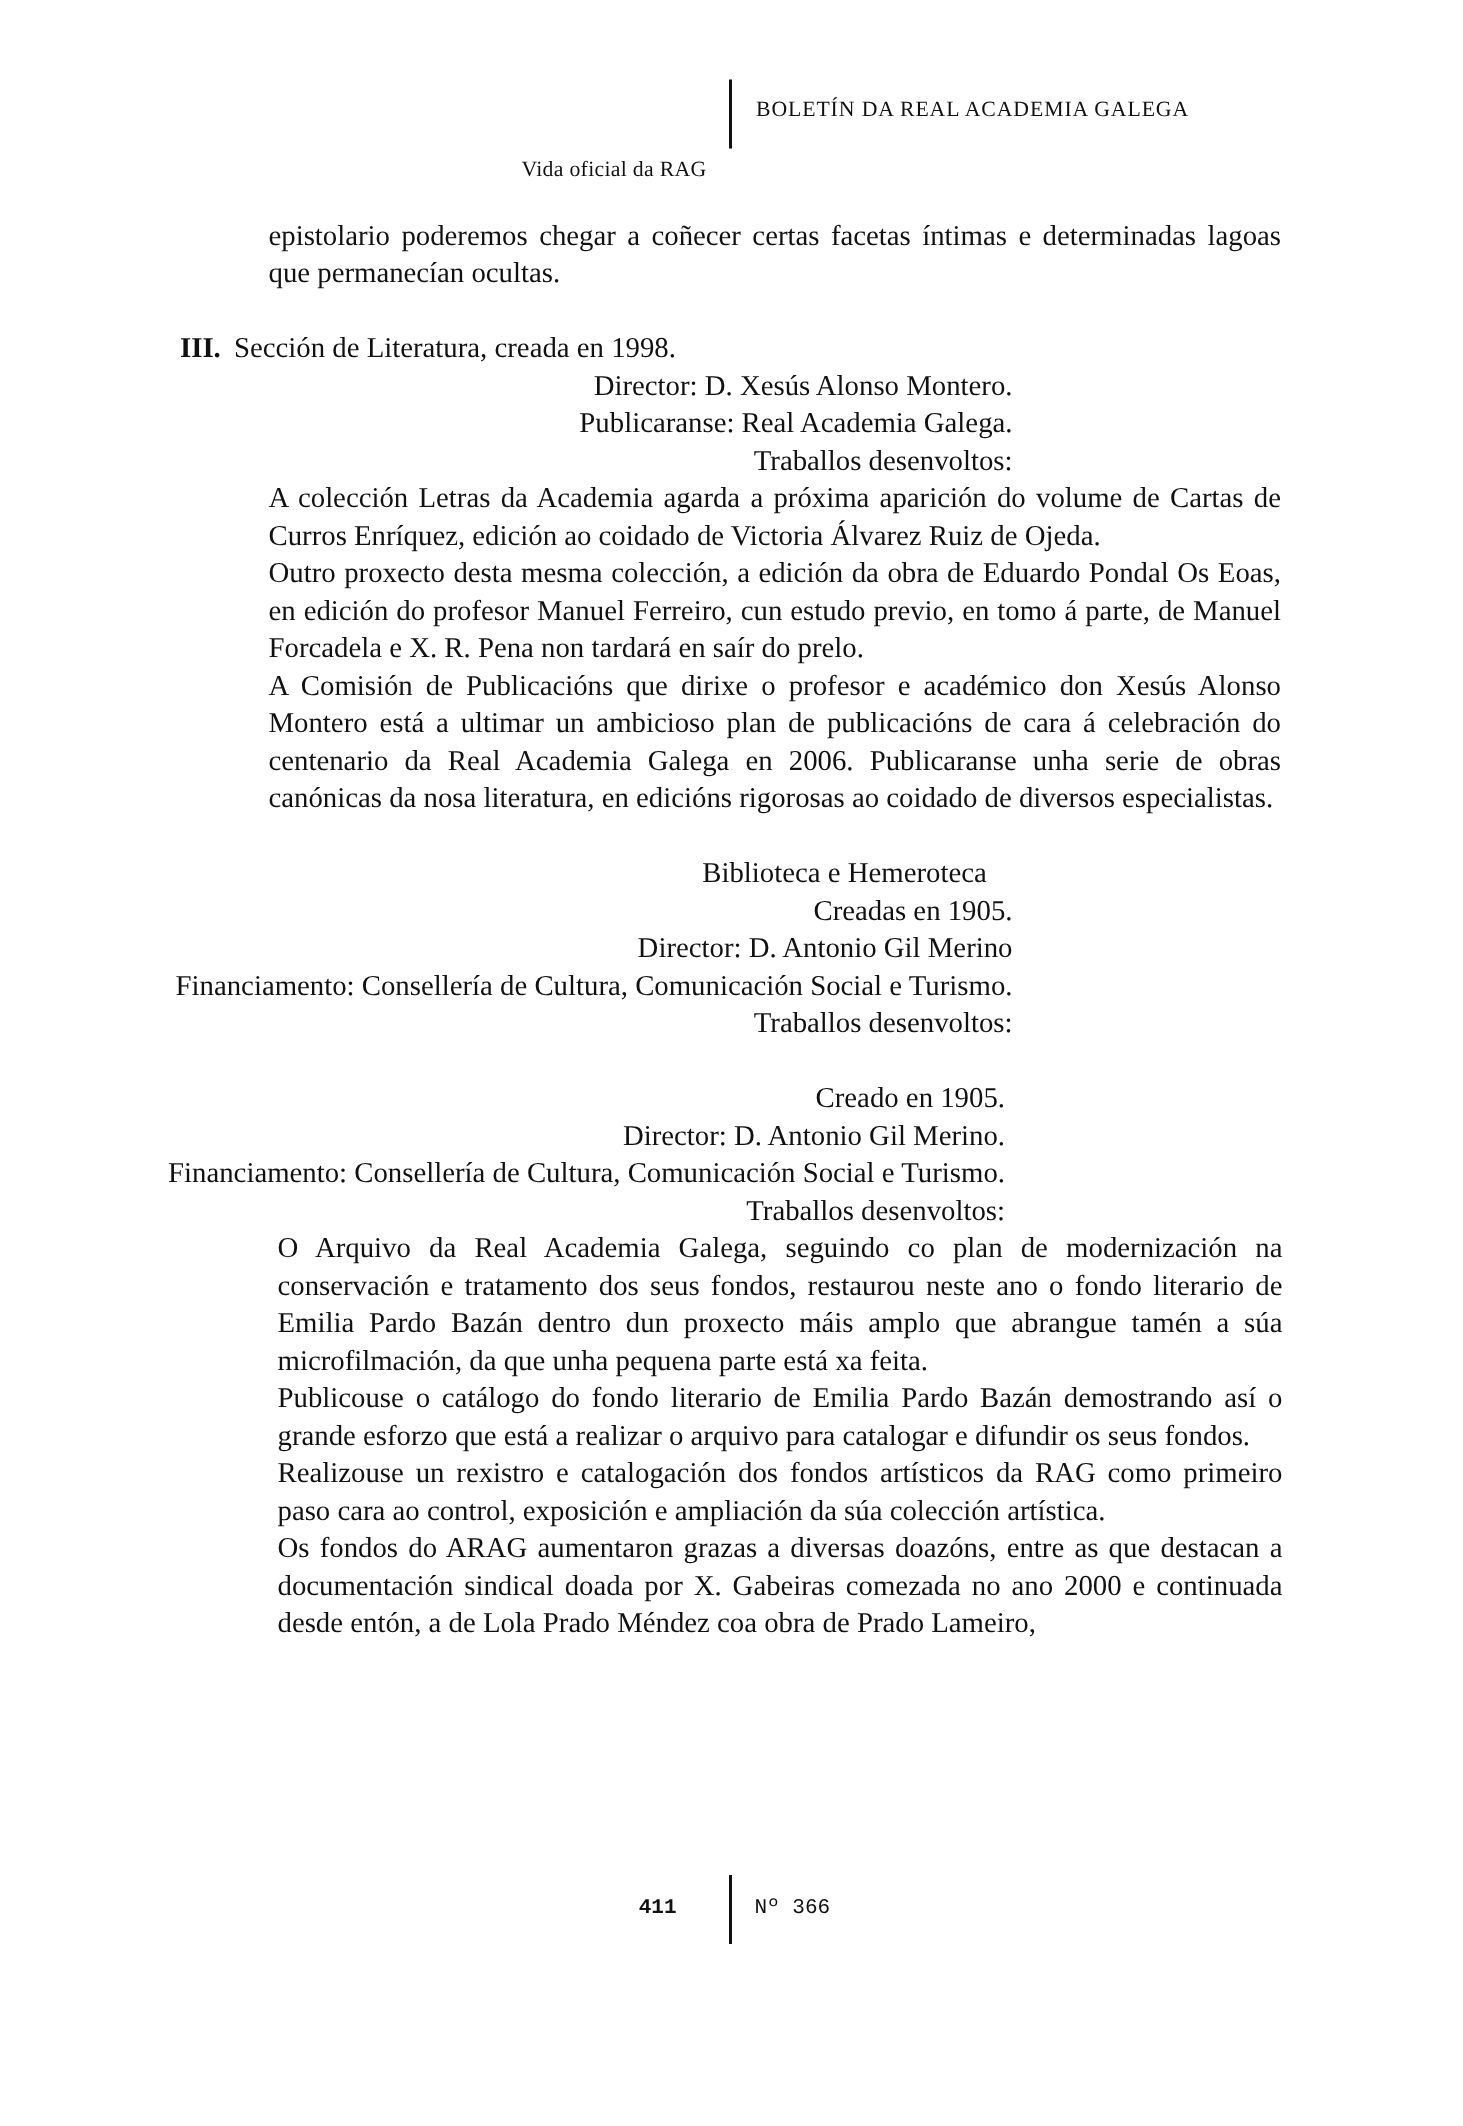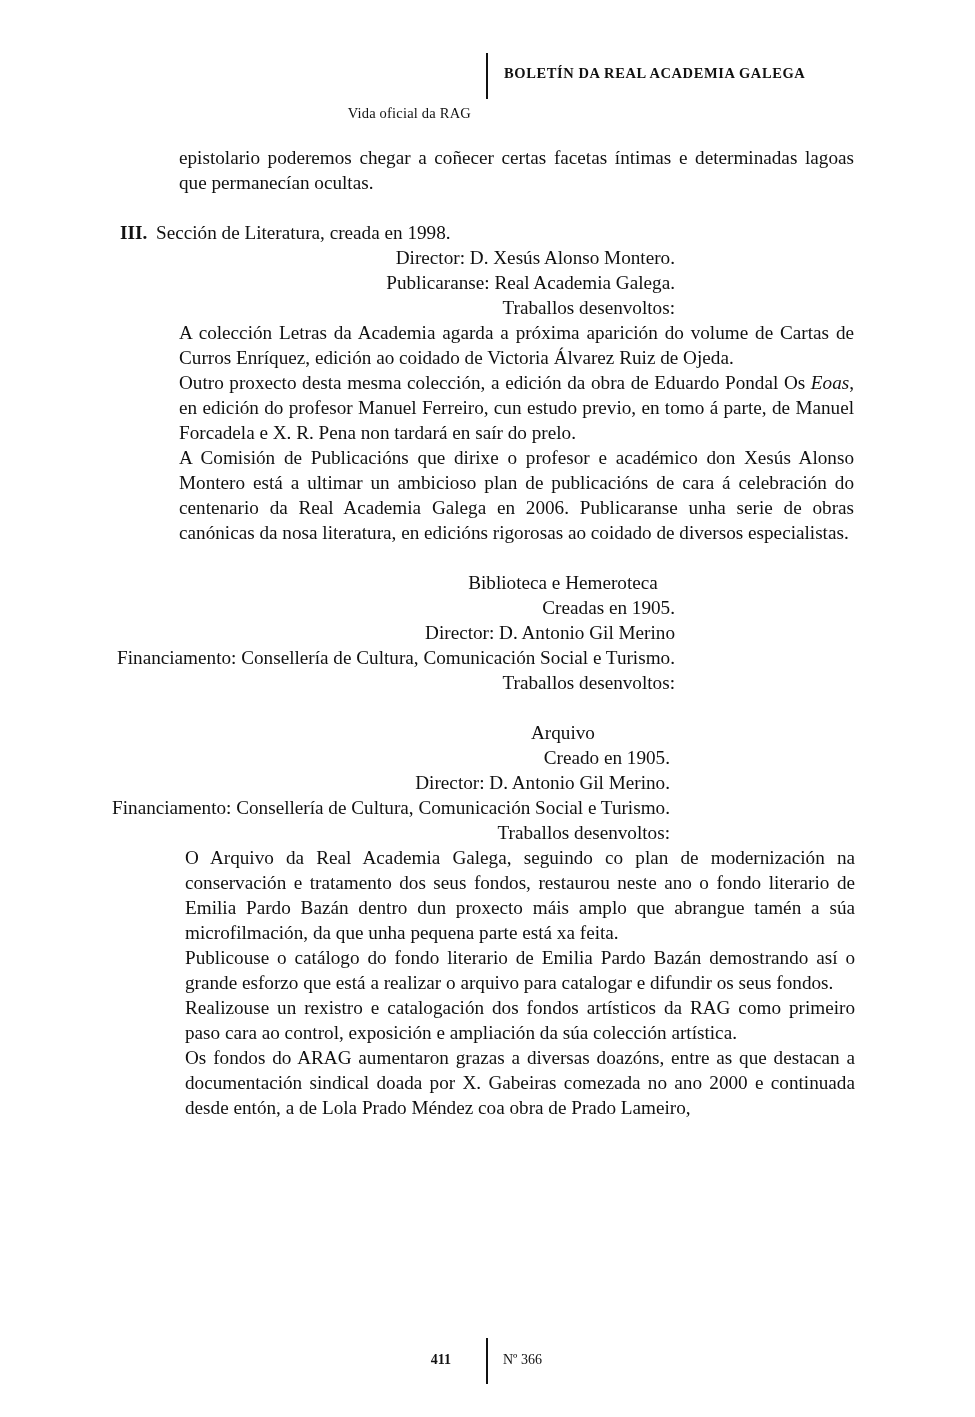--- a/index.html
+++ b/index.html
@@ -39,21 +39,20 @@
       height: 46px;
       background: #111;
     }
     .rh-right {
       position: absolute;
       left: 504px;
       top: 12px;
       font-size: 14.5px;
       letter-spacing: 0.6px;
       white-space: nowrap;
-      font-weight: bold;
     }
     .content {
       position: absolute;
       top: 145px;
       left: 0;
       width: 975px;
       font-size: 19.2px;
       line-height: 25px;
     }
     .block {
@@ -88,27 +87,28 @@
       margin-left: 151px;
       white-space: nowrap;
       text-align: center;
     }
     .meta-line {
       margin: 0;
       white-space: nowrap;
       text-align: right;
     }
     .gap-lg { height: 25px; }
-    .em { font-style: italic; }
+    .em { }
     .folio {
       position: absolute;
-      top: 1338px;
+      top: 1250px;
       left: 0;
       width: 956px;
       height: 46px;
+      font-family: Liberation Mono, monospace;
     }
     .folio-num {
       position: absolute;
       right: 505px;
       top: 14px;
       font-size: 14px;
       font-weight: bold;
     }
     .folio-sep {
       position: absolute;
@@ -161,21 +161,20 @@
     <p class="subhead">Biblioteca e Hemeroteca</p>
     <p class="meta-line body-col">Creadas en 1905.</p>
     <p class="meta-line body-col">Director: D. Antonio Gil Merino</p>
     <p class="meta-line body-col">Financiamento: Consellería de Cultura, Comunicación Social e Turismo.</p>
     <p class="meta-line body-col">Traballos desenvoltos:</p>
   </section>
 
   <div class="gap-lg"></div>
 
   <section class="block">
-    <p class="subhead">Arquivo</p>
     <p class="meta-line body-col-arq">Creado en 1905.</p>
     <p class="meta-line body-col-arq">Director: D. Antonio Gil Merino.</p>
     <p class="meta-line body-col-arq">Financiamento: Consellería de Cultura, Comunicación Social e Turismo.</p>
     <p class="meta-line body-col-arq">Traballos desenvoltos:</p>
     <p class="para body-col-arq">O Arquivo da Real Academia Galega, seguindo co plan de modernización na conservación e tratamento dos seus fondos, restaurou neste ano o fondo literario de Emilia Pardo Bazán dentro dun proxecto máis amplo que abrangue tamén a súa microfilmación, da que unha pequena parte está xa feita.</p>
     <p class="para body-col-arq">Publicouse o catálogo do fondo literario de Emilia Pardo Bazán demostrando así o grande esforzo que está a realizar o arquivo para catalogar e difundir os seus fondos.</p>
     <p class="para body-col-arq">Realizouse un rexistro e catalogación dos fondos artísticos da RAG como primeiro paso cara ao control, exposición e ampliación da súa colección artística.</p>
     <p class="para body-col-arq">Os fondos do ARAG aumentaron grazas a diversas doazóns, entre as que destacan a documentación sindical doada por X. Gabeiras comezada no ano 2000 e continuada desde entón, a de Lola Prado Méndez coa obra de Prado Lameiro,</p>
   </section>
 

